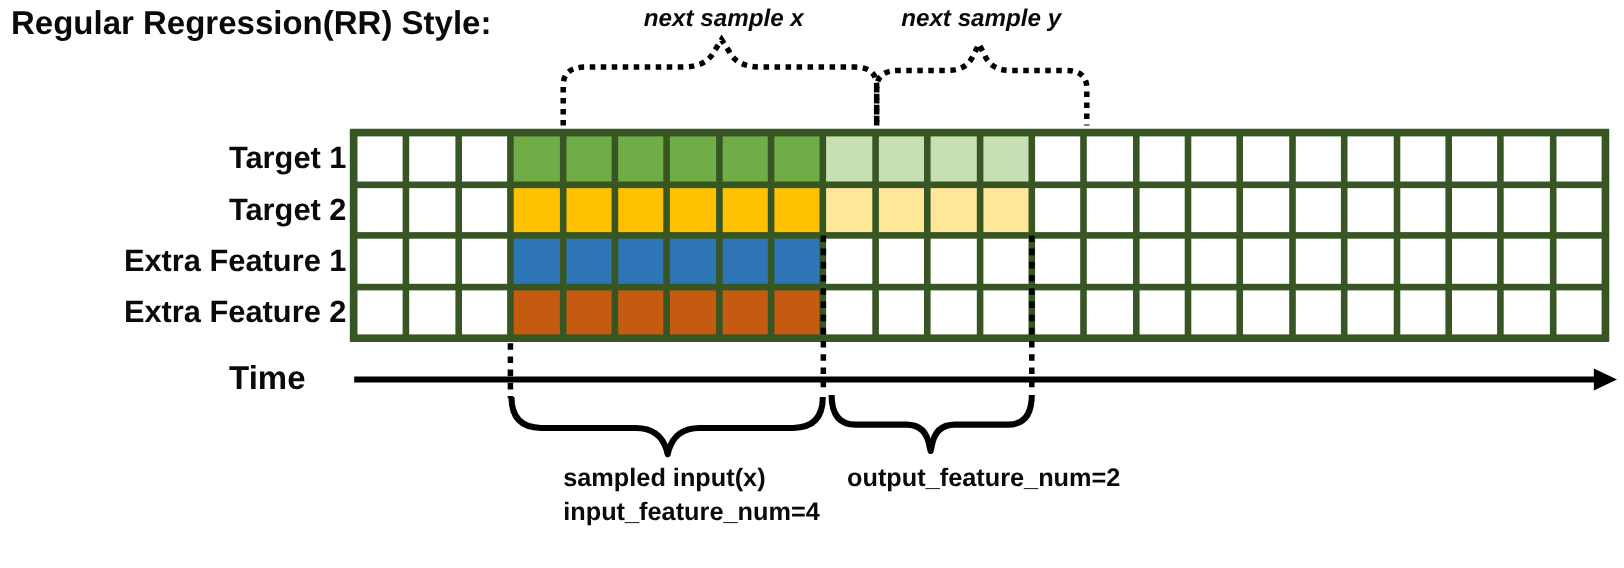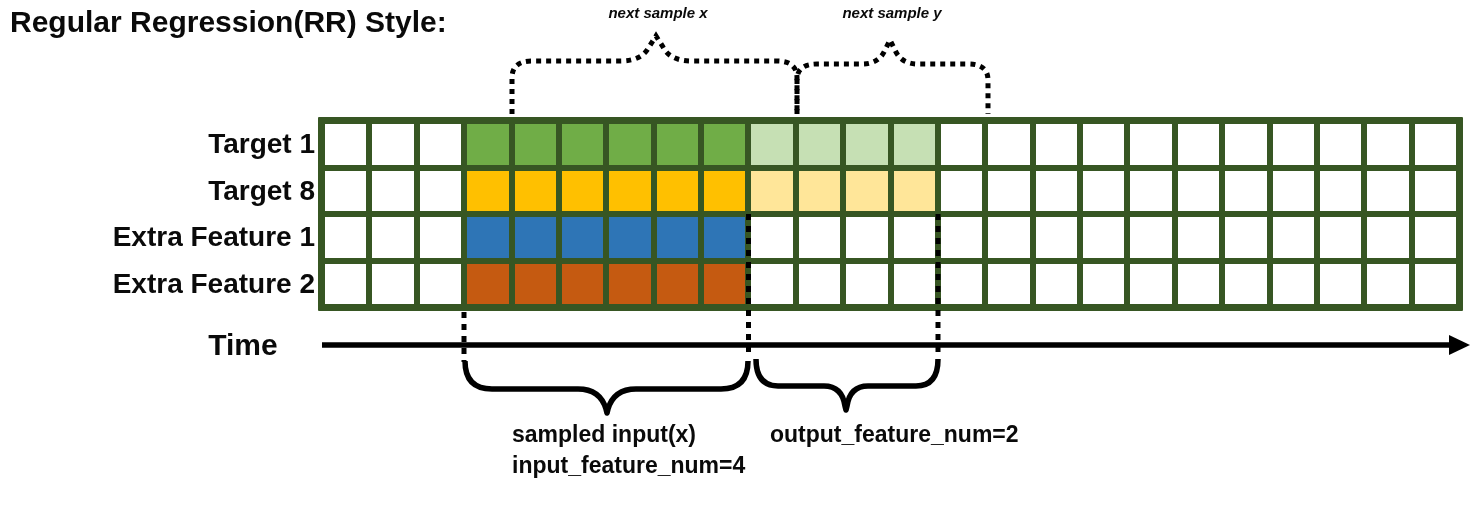--- a/index.html
+++ b/index.html
@@ -5,21 +5,21 @@
   html,body{margin:0;padding:0;background:#fff;}
   .canvas{
     position:relative;width:1476px;height:516px;overflow:hidden;
     font-family:"Liberation Sans",sans-serif;color:#0a0a0a;background:#fff;
   }
   .title{
     position:absolute;left:10px;top:5px;font-size:30px;font-weight:bold;white-space:nowrap;
   }
   .next-label{
     position:absolute;top:4px;transform:translateX(-50%);
-    font-size:15px;font-style:italic;font-weight:600;white-space:nowrap;
+    font-size:22px;font-style:italic;font-weight:600;white-space:nowrap;
   }
   .next-x{left:658px;}
   .next-y{left:892px;}
   .overlay{position:absolute;left:0;top:0;pointer-events:none;}
   .grid{
     position:absolute;left:318px;top:117px;width:1145px;height:194px;
     box-sizing:border-box;display:grid;gap:6px;padding:7px;border-radius:1px;
   }
   .cell{min-width:0;min-height:0;}
   .row-label{
@@ -139,21 +139,21 @@
       <div class="cell" style="background: rgb(255, 255, 255);"></div>
       <div class="cell" style="background: rgb(255, 255, 255);"></div>
       <div class="cell" style="background: rgb(255, 255, 255);"></div>
       <div class="cell" style="background: rgb(255, 255, 255);"></div>
       <div class="cell" style="background: rgb(255, 255, 255);"></div>
       <div class="cell" style="background: rgb(255, 255, 255);"></div>
       <div class="cell" style="background: rgb(255, 255, 255);"></div>
     </div>
 
   <div class="row-label" style="top:128px">Target 1</div>
-  <div class="row-label" style="top:175px">Target 8</div>
+  <div class="row-label" style="top:175px">Target 2</div>
   <div class="row-label" style="top:221px">Extra Feature 1</div>
   <div class="row-label" style="top:268px">Extra Feature 2</div>
 
   <div class="time-label">Time</div>
 
   <svg class="overlay" width="1476" height="516" viewBox="0 0 1476 516">
 
     <path d="M 512 114 L 512 78 Q 512 61 532 61 L 620 61 Q 642 61 649 47 L 656 36 L 663 47 Q 670 61 692 61 L 777 61 Q 797 61 797 78 L 797 114" fill="none" stroke="#000" stroke-width="5" stroke-dasharray="5 5"></path>
 
     <path d="M 797 114 L 797 80 Q 797 64 817 64 L 862 64 Q 879 64 885 50 L 890 40 L 895 50 Q 901 64 918 64 L 968 64 Q 988 64 988 80 L 988 114" fill="none" stroke="#000" stroke-width="5" stroke-dasharray="5 5"></path>

